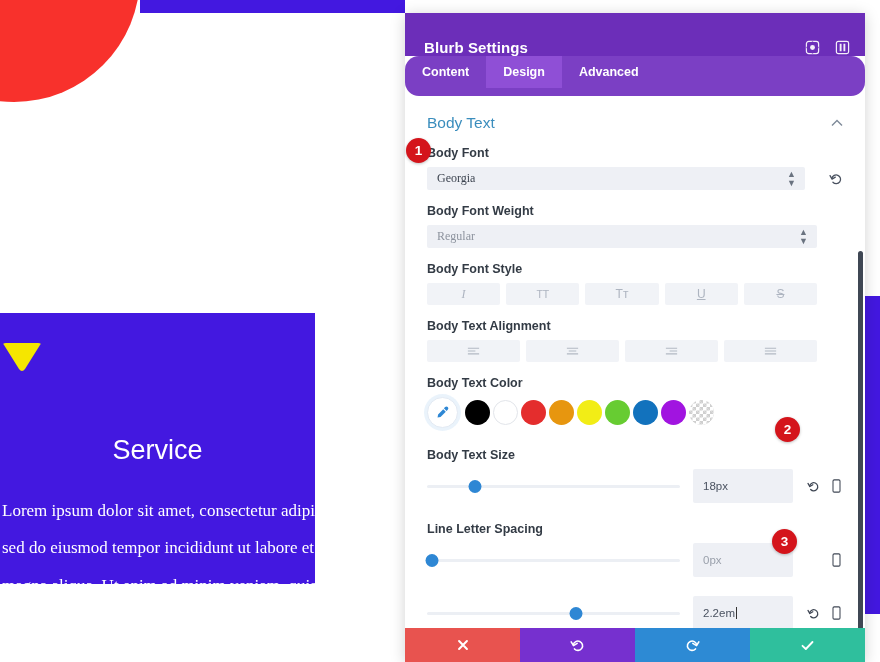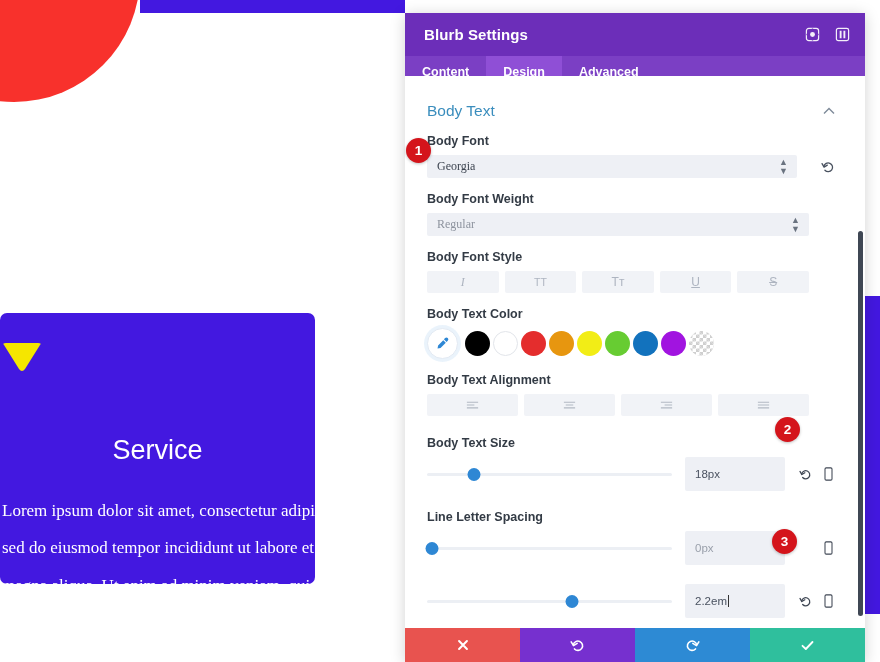--- a/index.html
+++ b/index.html
@@ -9,21 +9,21 @@
     background: #ffffff;
     font-family: "Liberation Sans", sans-serif;
   }
   #root { position: relative; width: 880px; height: 662px; background:#ffffff; }
 
   
   .canvas { position:absolute; left:0; top:0; width:405px; height:662px; background:#ffffff; overflow:hidden; }
   .top-strip { position:absolute; left:140px; top:0; width:265px; height:13px; background:#4318e0; }
   .red-circle { position:absolute; left:-112px; top:-150px; width:252px; height:252px; border-radius:50%; background:#f8312c; }
 
-  .blurb { position:absolute; left:0; top:313px; width:315px; height:271px; background:#4318e0; overflow:hidden;border-radius:7px; }
+  .blurb { position:absolute; left:0; top:313px; width:315px; height:271px; background:#4318e0; overflow:hidden; }
   .blurb-icon { margin: 29px auto 0; width: 44px; height: 31px; }
   .blurb-title {
     margin-top: 58px; text-align:center; color:#ffffff;
     font-family:"Liberation Sans", sans-serif; font-size:27px; font-weight:400; letter-spacing:0px;
   }
   .blurb-body {
     margin-top: 26px; text-align:center; color:#ffffff;
     font-family:"Liberation Serif", serif; font-size:17px; line-height:2.2em;
     padding: 0 2px; white-space: nowrap;
   }
@@ -31,36 +31,36 @@
 
   .page-blue-right { position:absolute; left:864px; top:296px; width:16px; height:318px; background:#4318e0; }
 
   
   .modal {
     position:absolute; left:405px; top:13px; width:460px; height:649px;
     background:#ffffff; box-shadow:0 2px 14px rgba(0,0,0,.18);
     display:flex; flex-direction:column; overflow:hidden;
   }
   .modal-header {
-    height:43px; background:#6c2eb9; display:flex; align-items:center;
+    height:43px; background:#6c2eb9; display:flex; align-items:flex-end;
     padding:0 14px 0 19px; flex:0 0 auto;
   }
   .modal-title { color:#ffffff; font-size:15px; font-weight:bold; letter-spacing:.1px; flex:1; }
   .hdr-icons { display:flex; gap:12px; align-items:center; }
   .hdr-icon { width:18px; height:18px; opacity:.92; display:flex; align-items:center; justify-content:center; cursor:pointer; }
 
-  .tabs { height:20px; background:#7b3fc4; display:flex; flex:0 0 auto; }
+  .tabs { height:40px; background:#7b3fc4; display:flex; flex:0 0 auto;border-radius:14px; }
   .tab {
     padding:0 17px; height:32px; line-height:32px; color:#ffffff;
     font-size:12.5px; font-weight:bold; cursor:pointer; white-space:nowrap;
   }
   .tab.active { background:#8f4fd6; }
 
   .modal-body { position:relative; flex:1; overflow:hidden; background:#ffffff; }
-  .scroll-area { position:absolute; inset:0; padding: 0 8px 0 0; margin-top: 8px; }
+  .scroll-area { position:absolute; inset:0; padding: 0 0 0 0; }
 
   .section-head {
     display:flex; align-items:center; justify-content:space-between;
     padding: 18px 22px 14px 22px;
   }
   .section-title { color:#3a8dbd; font-size:15.5px; }
   .chev { color:#7e8a99; font-size:11px; }
 
   .field { padding: 0 22px; margin-bottom: 14px; position:relative; }
   .field-label { font-size:12.5px; color:#333b45; font-weight:bold; margin-bottom:7px; }
@@ -231,62 +231,62 @@
             <div class="opt-btn">
               <span style="text-decoration:underline;">U</span>
             </div>
             <div class="opt-btn">
               <span style="text-decoration:line-through;">S</span>
             </div>
           </div>
         </div>
 
         <div class="field">
+          <div class="field-label">Body Text Alignment</div>
+          <div class="btn-row" style="margin-right:26px;">
+            <div class="opt-btn">
+              <svg viewBox="0 0 16 10" width="15" height="10">
+                <path d="M2 2h12M2 5h8M2 8h12" stroke="#b2b9c4" stroke-width="1.2"></path>
+              </svg>
+            </div>
+            <div class="opt-btn">
+              <svg viewBox="0 0 16 10" width="15" height="10">
+                <path d="M2 2h12M4 5h8M2 8h12" stroke="#b2b9c4" stroke-width="1.2"></path>
+              </svg>
+            </div>
+            <div class="opt-btn">
+              <svg viewBox="0 0 16 10" width="15" height="10">
+                <path d="M2 2h12M6 5h8M2 8h12" stroke="#b2b9c4" stroke-width="1.2"></path>
+              </svg>
+            </div>
+            <div class="opt-btn">
+              <svg viewBox="0 0 16 10" width="15" height="10">
+                <path d="M2 2h12M2 5h12M2 8h12" stroke="#b2b9c4" stroke-width="1.2"></path>
+              </svg>
+            </div>
+          </div>
+        </div>
+
+        <div class="field">
           <div class="field-label">Body Text Color</div>
           <div class="swatches">
             <div class="sw-pick">
               <svg viewBox="0 0 16 16" width="15" height="15">
                 <path d="M10.8 2.2a1.9 1.9 0 0 1 2.8 2.8l-1.3 1.3-2.8-2.8zM8.8 4.5l2.7 2.7-5.6 5.6-3.2.6.6-3.2z" fill="#2e87d4"></path>
               </svg>
             </div>
             <div class="sw" style="background:#000000"></div>
             <div class="sw white" style="background:#ffffff"></div>
             <div class="sw" style="background:#e42d2d"></div>
             <div class="sw" style="background:#e7960f"></div>
             <div class="sw" style="background:#f2ed16"></div>
             <div class="sw" style="background:#67cc32"></div>
             <div class="sw" style="background:#1272bd"></div>
             <div class="sw" style="background:#a114e0"></div>
             <div class="sw transparent"></div>
-          </div>
-        </div>
-
-        <div class="field">
-          <div class="field-label">Body Text Alignment</div>
-          <div class="btn-row" style="margin-right:26px;">
-            <div class="opt-btn">
-              <svg viewBox="0 0 16 10" width="15" height="10">
-                <path d="M2 2h12M2 5h8M2 8h12" stroke="#b2b9c4" stroke-width="1.2"></path>
-              </svg>
-            </div>
-            <div class="opt-btn">
-              <svg viewBox="0 0 16 10" width="15" height="10">
-                <path d="M2 2h12M4 5h8M2 8h12" stroke="#b2b9c4" stroke-width="1.2"></path>
-              </svg>
-            </div>
-            <div class="opt-btn">
-              <svg viewBox="0 0 16 10" width="15" height="10">
-                <path d="M2 2h12M6 5h8M2 8h12" stroke="#b2b9c4" stroke-width="1.2"></path>
-              </svg>
-            </div>
-            <div class="opt-btn">
-              <svg viewBox="0 0 16 10" width="15" height="10">
-                <path d="M2 2h12M2 5h12M2 8h12" stroke="#b2b9c4" stroke-width="1.2"></path>
-              </svg>
-            </div>
           </div>
         </div>
 
         <div class="field" style="margin-top:20px;">
           <div class="field-label">Body Text Size</div>
           <div class="slider-row">
             <div class="slider">
               <div class="track"></div>
               <div class="knob" id="knob-size" style="left: 19%;"></div>
             </div>

